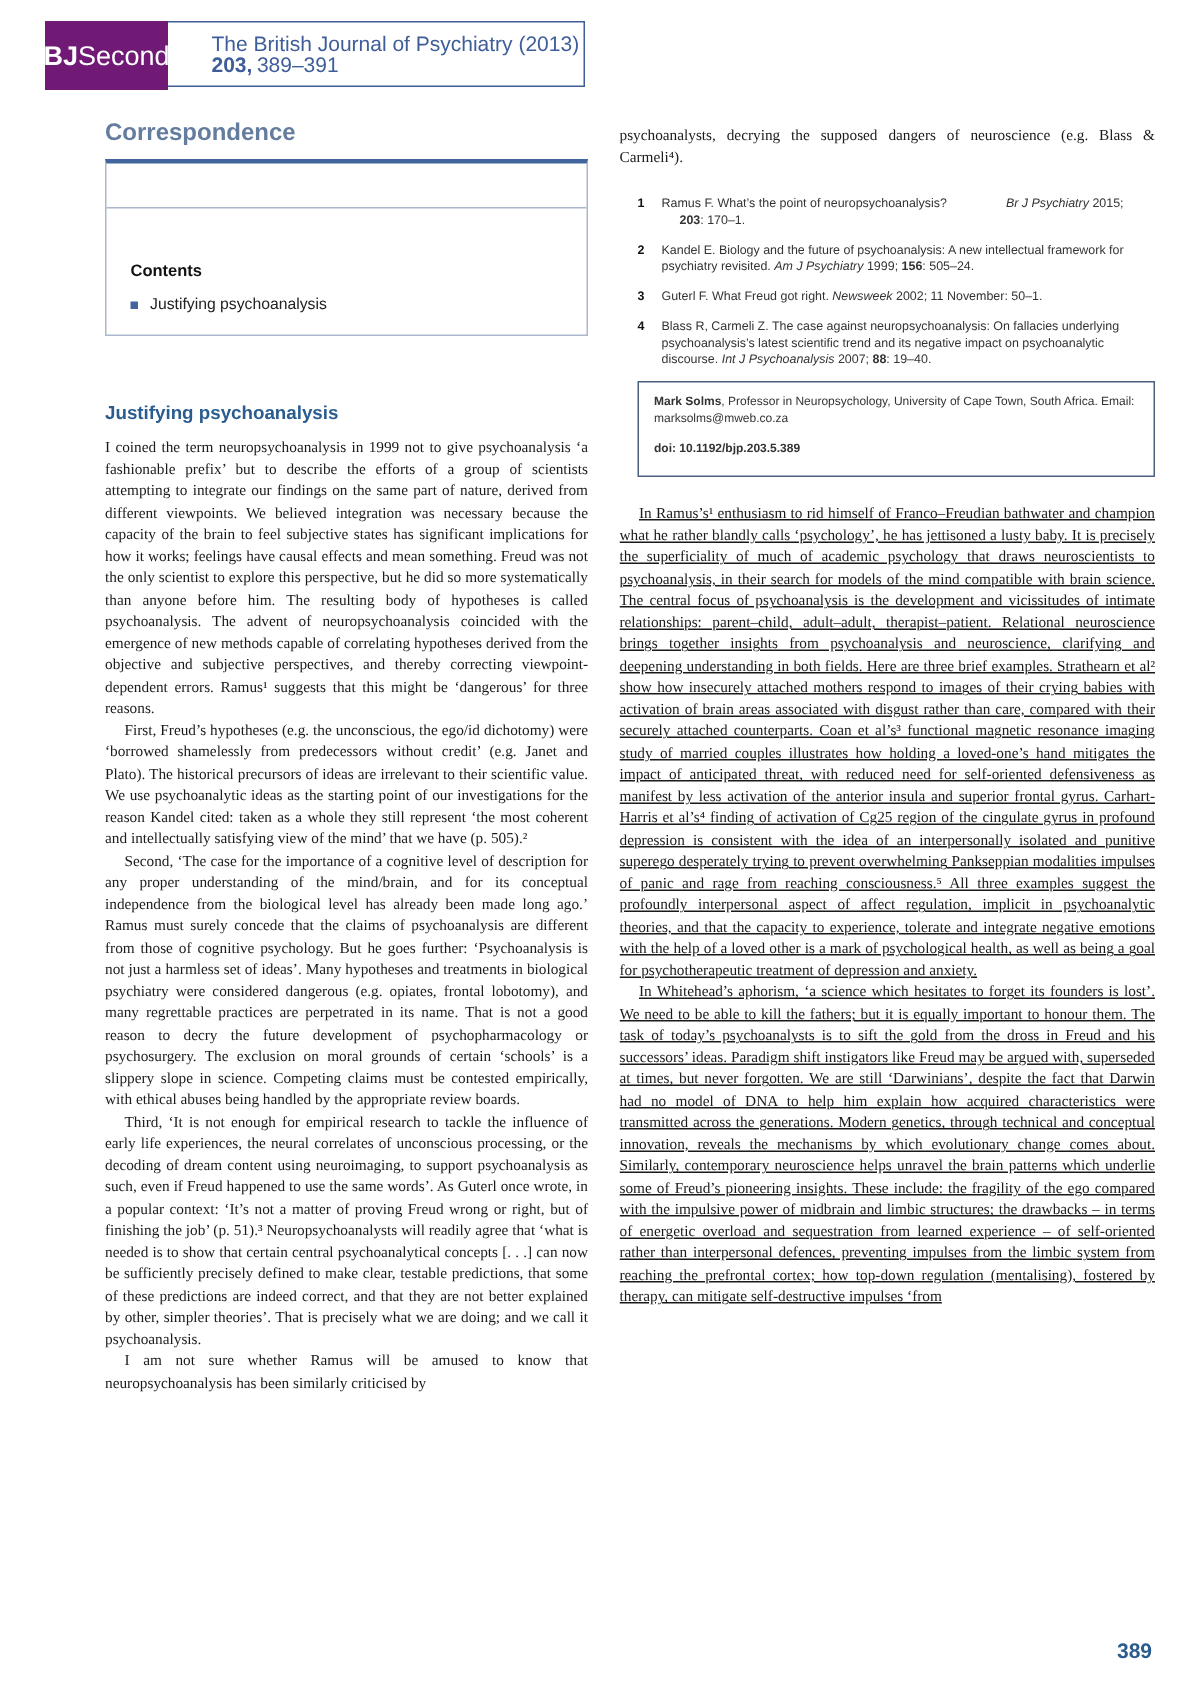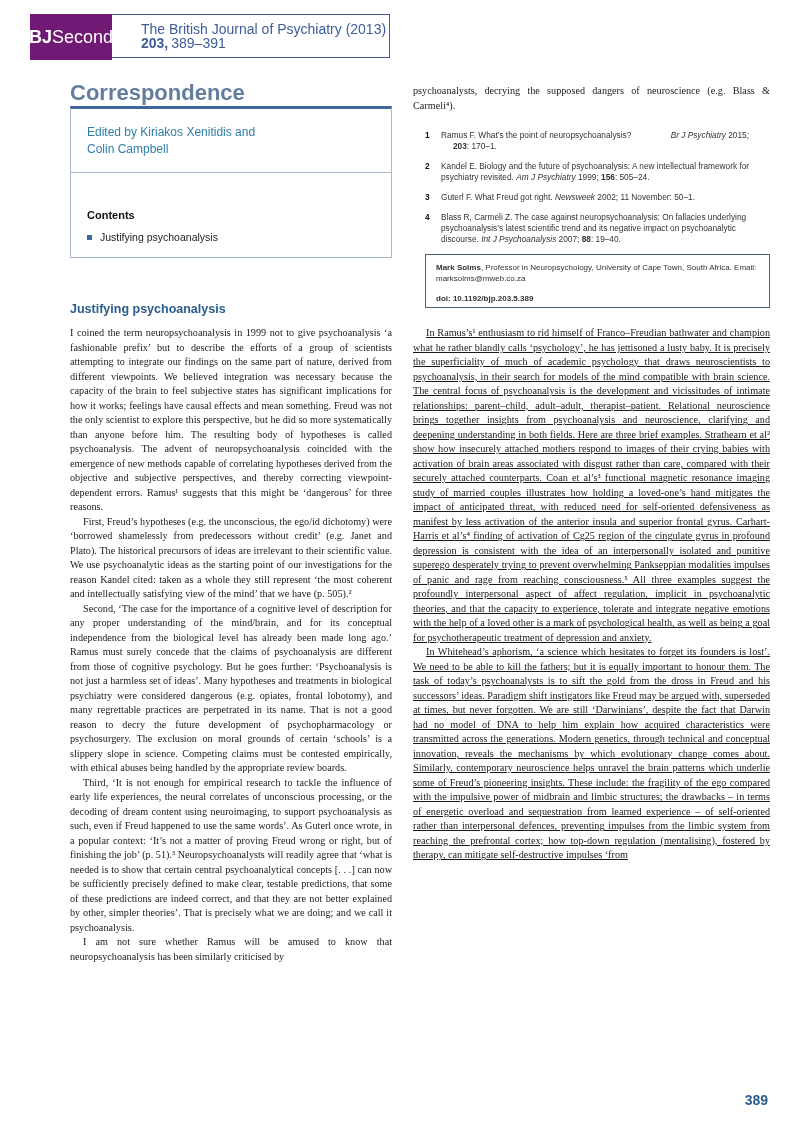--- a/index.html
+++ b/index.html
@@ -20,21 +20,21 @@
   .journal-info {
     position:absolute; left:94px; top:7px;
     font-family:"Liberation Sans", sans-serif; font-size:14px; line-height:14px; color:#3e5d99;margin-left:16px;
   }
   .journal-info .vol { font-weight:bold; }
   .journal-info .pgs { margin-left:3px; }
 
   
   .section-title {
     position:absolute; left:70px; top:80px;
-    font-family:"Liberation Sans", sans-serif; font-weight:bold; font-size:22px; color:#647c9e;
+    font-family:"Liberation Sans", sans-serif; font-weight:bold; font-size:16px; color:#647c9e;
   }
 
   
   .left-col { position:absolute; left:70px; top:106px; width:322px; }
   .edited-box { border:1px solid #a9b8cc; border-top:3px solid #41659c; padding:15px 16px 14px; background:#fff; }
   .edited-by { font-family:"Liberation Sans", sans-serif; font-size:12px; line-height:17px; color:#2d7fa6; }
   .box-divider { border-top:1px solid #a9b8cc; margin:14px -16px 13px; }
   .contents-title { font-family:Liberation Sans, sans-serif; font-weight:bold; font-size:11px; color:#111;margin-top:36px; }
   .contents-item { margin-top:10px; font-family:"Liberation Sans", sans-serif; font-size:10.5px; color:#222; display:flex; align-items:center; }
   .bullet { width:5px; height:5px; background:#41659c; margin-right:8px; display:inline-block; flex:0 0 5px; }
@@ -46,21 +46,21 @@
   p.indent { text-indent:13px; }
 
   
   .right-col { position:absolute; left:413px; top:84px; width:357px; height:995px; overflow:hidden; }
   .references { margin-top:17px; margin-left:12px; }
   .ref { display:flex; margin-bottom:9px; font-family:"Liberation Sans", sans-serif; font-size:8.3px; line-height:11px; color:#333; }
   .ref-num { font-weight:bold; width:16px; flex:0 0 16px; color:#111; }
   .ref-text { flex:1; }
 
   .author-box {
-    margin-top:8px; margin-left:12px; border:1px solid #4a5f7d; padding:8px 10px 3px;
+    margin-top:8px; margin-left:12px; border:1px solid #4a5f7d; padding:8px 10px 13px;
     font-family:"Liberation Sans", sans-serif; font-size:8px; line-height:10.8px; color:#333;
   }
   .doi-line { margin-top:9px; }
 
   .right-body { margin-top:18px; }
   .right-body p { font-size:10.2px; line-height:14.5px; text-align:justify; color:#1a1a1a;text-decoration:underline; }
 
   
   .page-number {
     position:absolute; right:32px; top:1092px;
@@ -83,24 +83,20 @@
         <span class="vol">203,</span><span class="pgs">389–391</span>
       </div>
     </div>
   </div>
 
   <div class="section-title">Correspondence</div>
 
   <div class="left-col">
 
     <div class="edited-box">
-      <div class="edited-by">
-        <div>Edited by Kiriakos Xenitidis and</div>
-        <div>Colin Campbell</div>
-      </div>
       <div class="box-divider"></div>
       <div class="contents-title">Contents</div>
       <div class="contents-item">
         <span class="bullet"></span>
         <span>Justifying psychoanalysis</span>
       </div>
     </div>
 
     <div class="article-title">Justifying psychoanalysis</div>
 

